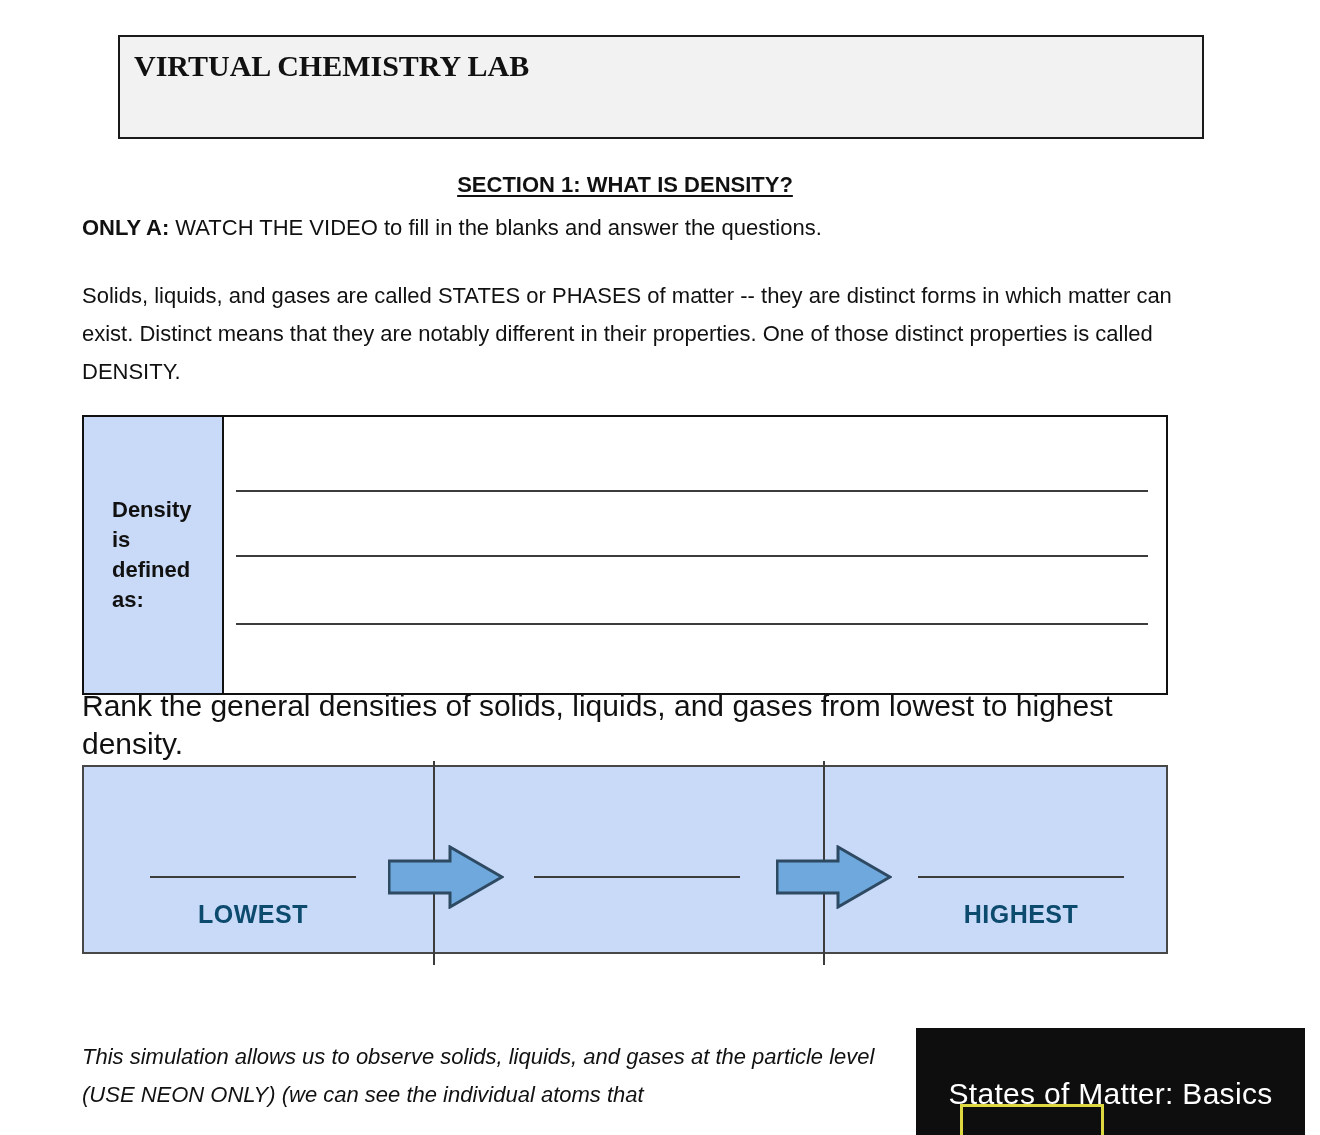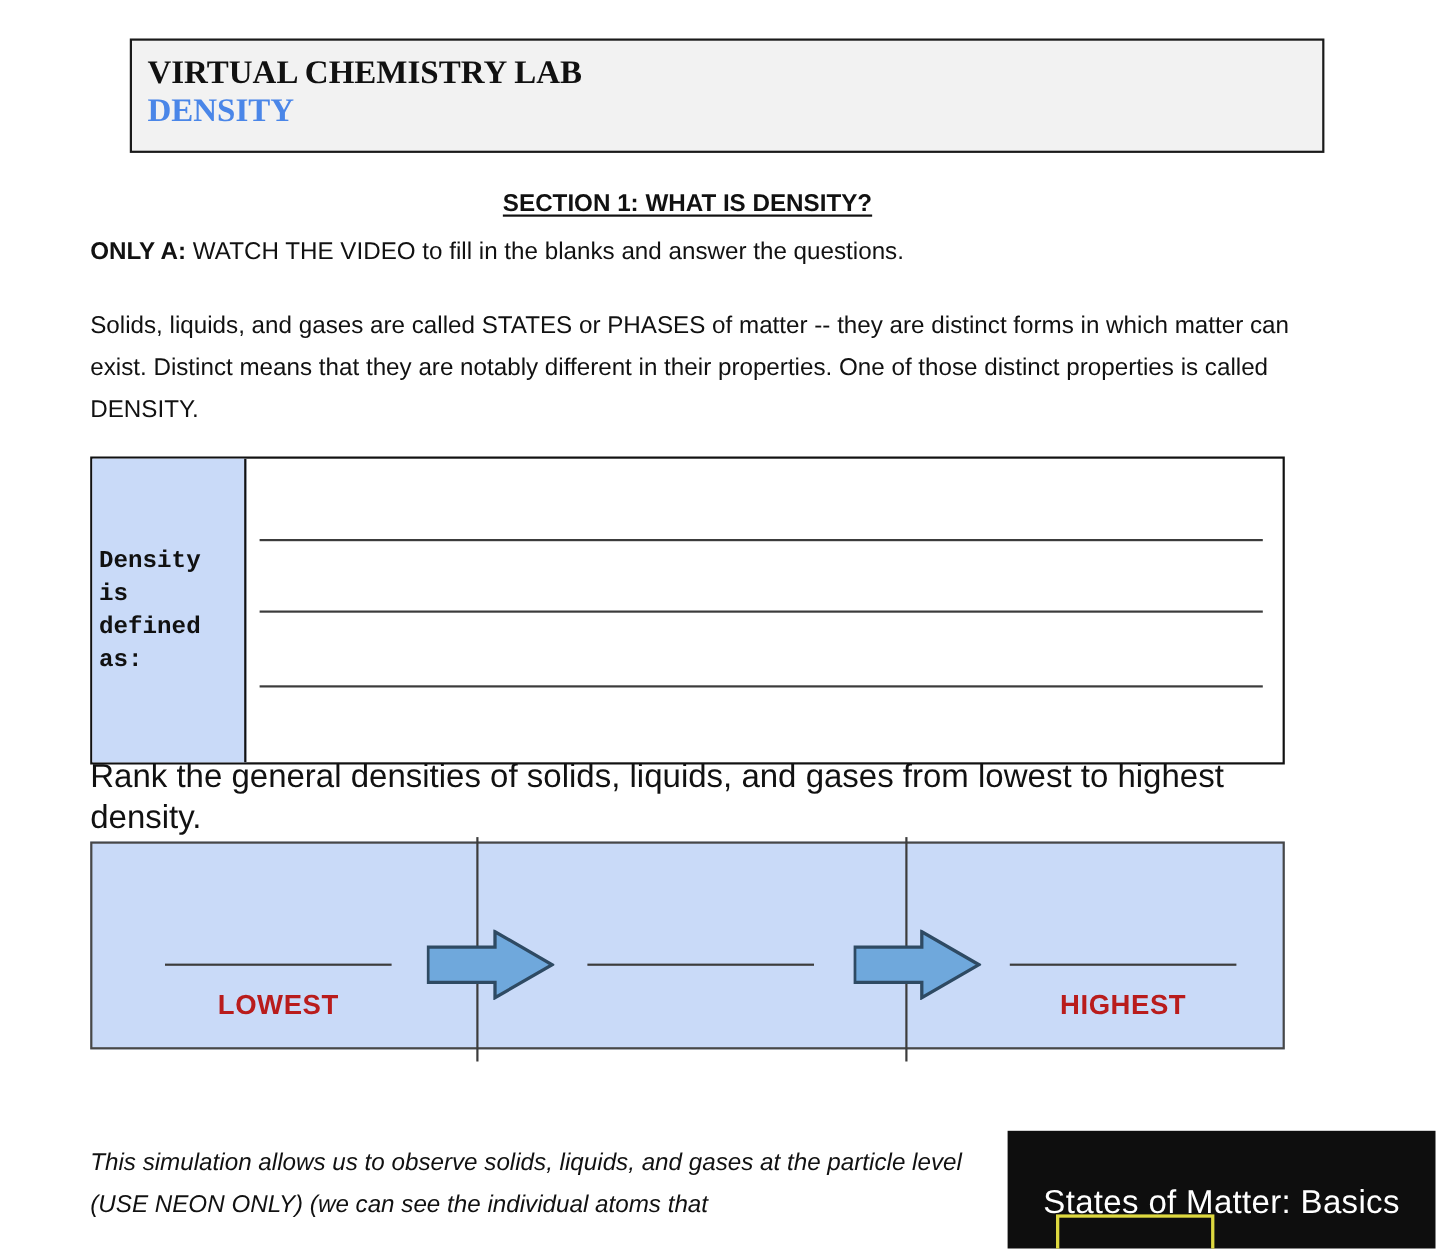--- a/index.html
+++ b/index.html
@@ -36,22 +36,22 @@
   .bold{font-weight:bold;}
   .intro{left:82px;top:277px;width:1096px;font-size:22px;line-height:38px;}
 
   
   .def-table{
     left:82px;top:415px;width:1086px;height:280px;
     border:2px solid #111;box-sizing:border-box;display:flex;background:#fff;
   }
   .def-label-cell{
     width:140px;flex:0 0 140px;background:#c9daf8;border-right:2px solid #111;
-    box-sizing:border-box;padding:8px 6px;display:flex;align-items:center;
-    font-weight:bold;font-size:22px;line-height:30px;font-family:Liberation Mono, monospace;
+    box-sizing:border-box;padding:8px 28px;display:flex;align-items:center;
+    font-weight:bold;font-size:22px;line-height:30px;
   }
   .def-answer-cell{flex:1;position:relative;}
   .def-blank{position:absolute;left:12px;right:18px;height:0;border-top:2px solid #3c3c3c;}
   .def-blank.b1{top:73px;}
   .def-blank.b2{top:138px;}
   .def-blank.b3{top:206px;}
 
   
   .rank-prompt{left:82px;top:687px;width:1086px;font-size:30px;line-height:38px;}
   .rank-box{
@@ -60,21 +60,21 @@
   }
   .rank-divider{position:absolute;top:-6px;width:2px;height:204px;background:#3c3c3c;}
   .rank-divider.d1{left:349px;}
   .rank-divider.d2{left:739px;}
   .rank-blank{position:absolute;top:109px;width:206px;height:0;border-top:2px solid #3c3c3c;}
   .rank-blank.c1{left:66px;}
   .rank-blank.c2{left:450px;}
   .rank-blank.c3{left:834px;}
   .rank-label{
     position:absolute;top:133px;width:206px;text-align:center;
-    font-size:25px;font-weight:bold;color:#b91c1c;letter-spacing:0.5px;
+    font-size:25px;font-weight:bold;color:#0c4a6e;letter-spacing:0.5px;
   }
   .rank-label.l1{left:66px;}
   .rank-label.l3{left:834px;}
   .rank-arrow{position:absolute;top:78px;width:116px;height:64px;z-index:3;}
   .rank-arrow.a1{left:304px;}
   .rank-arrow.a2{left:692px;}
 
   
   .part-b{left:82px;top:1038px;width:800px;font-size:22px;line-height:38px;}
   .part-b p{margin:0;}
@@ -92,21 +92,20 @@
     position:absolute;left:44px;top:76px;width:144px;height:74px;
     border:3px solid #ddd83f;box-sizing:border-box;
   }
   .sim-dots{position:absolute;left:240px;top:80px;width:110px;height:70px;}
 </style>
 </head>
 <body>
 
 <div class="abs header-box">
   <div class="header-title">VIRTUAL CHEMISTRY LAB</div>
-  <div class="header-subtitle">DENSITY</div>
 </div>
 
 <div class="abs section-title">SECTION 1: WHAT IS DENSITY?</div>
 
 <div class="abs part-line"><span class="bold">ONLY A:</span><span> WATCH THE VIDEO to fill in the blanks and answer the questions.</span></div>
 
 <div class="abs intro">Solids, liquids, and gases are called STATES or PHASES of matter -- they are distinct forms in which matter can exist. Distinct means that they are notably different in their properties. One of those distinct properties is called DENSITY.</div>
 
 <div class="abs def-table">
   <div class="def-label-cell">

